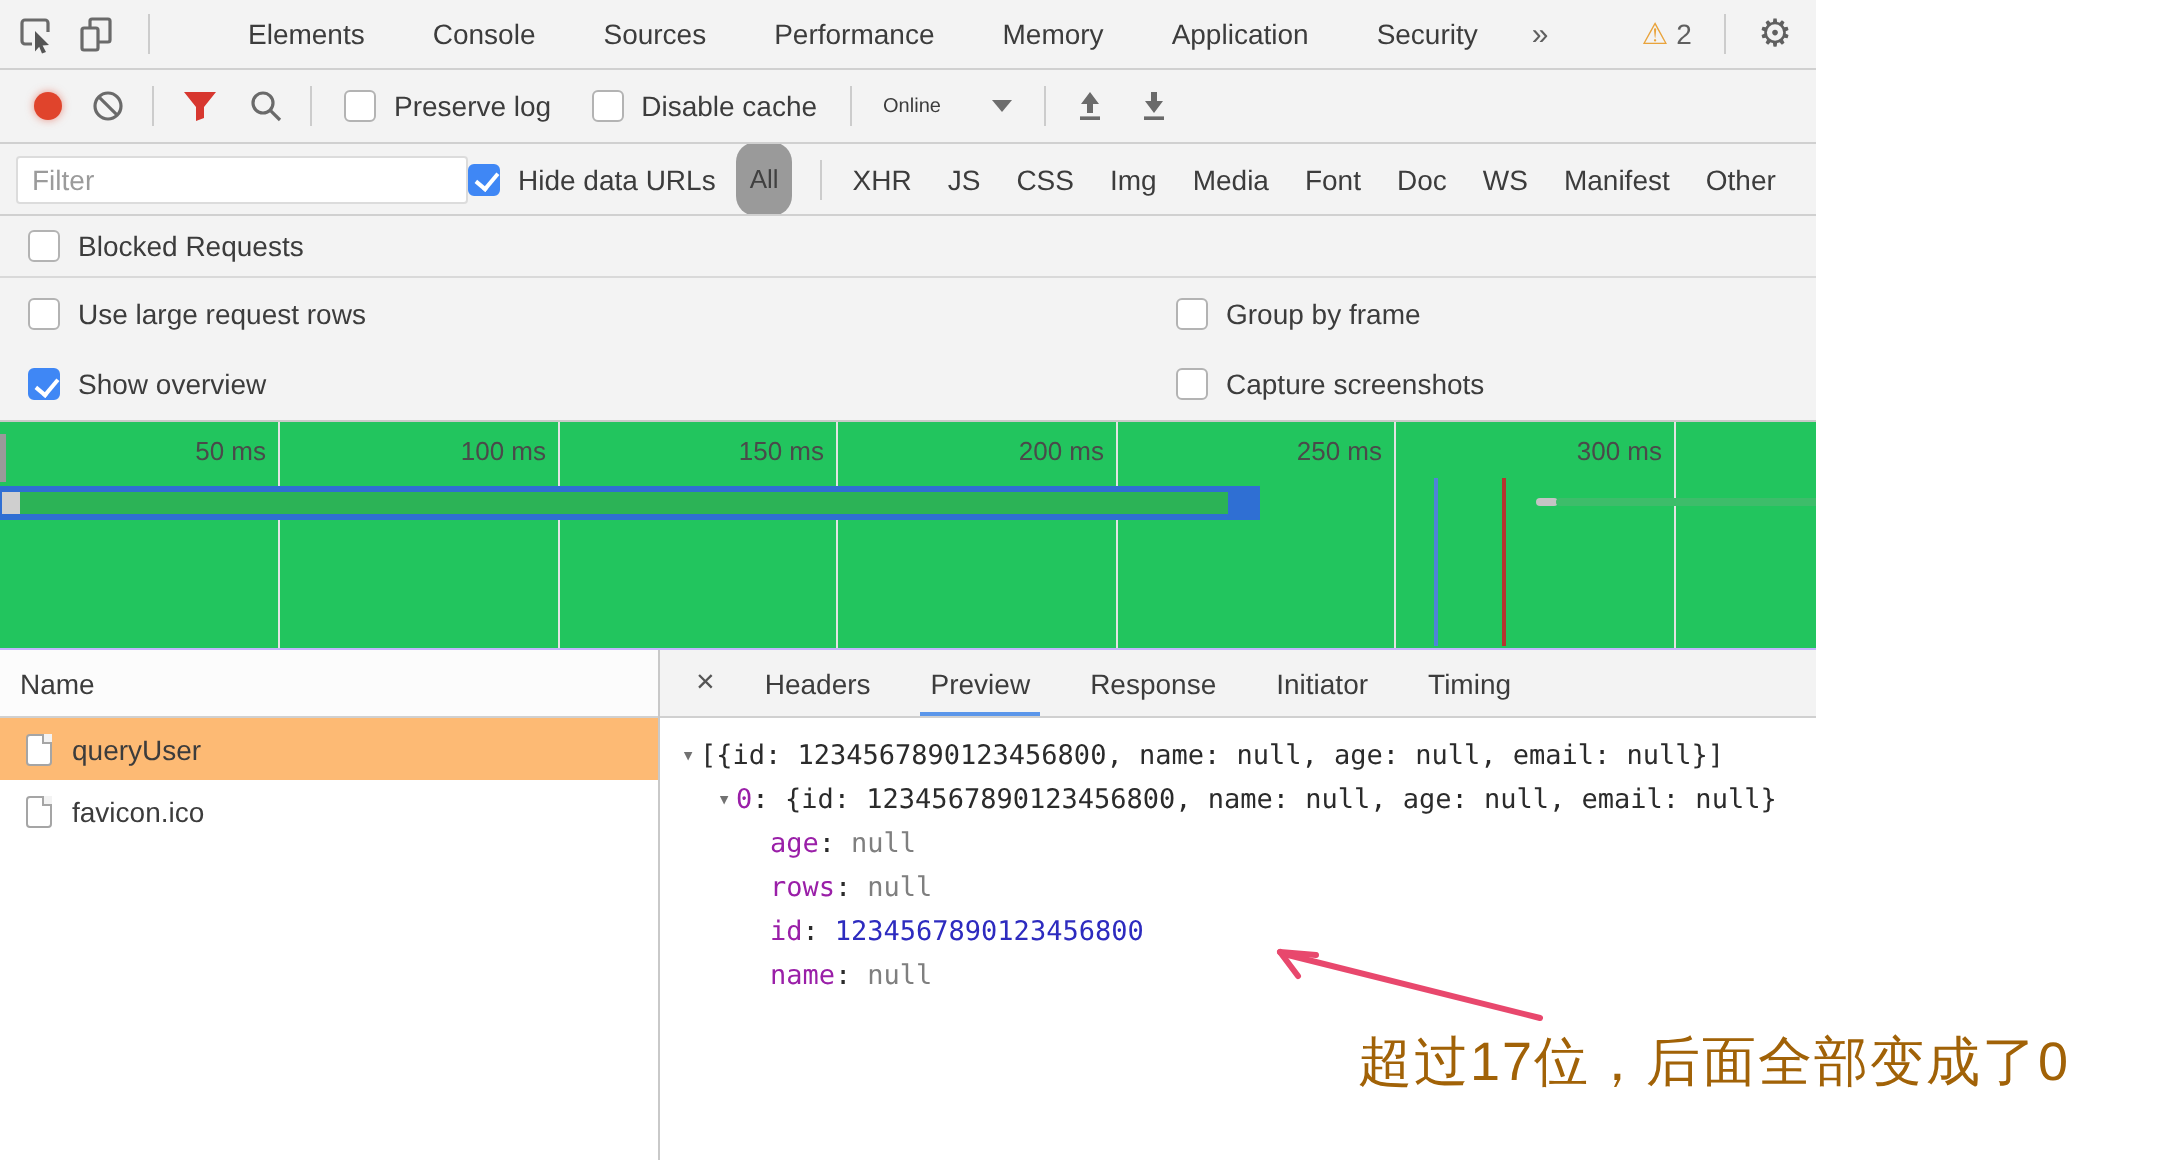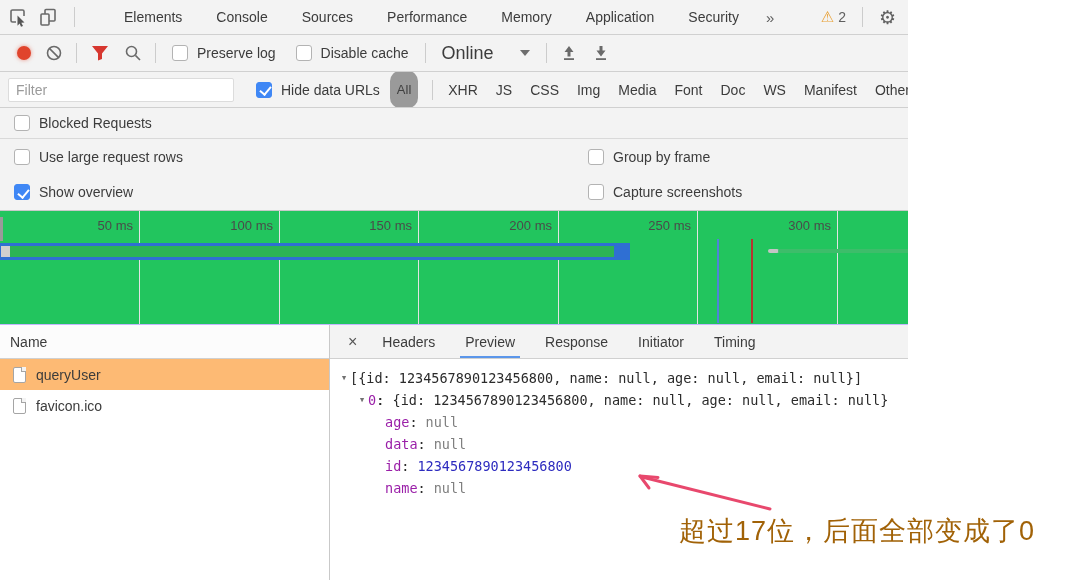--- a/index.html
+++ b/index.html
@@ -49,34 +49,34 @@
   .gear::before { content:"⚙"; }
 
   
   .net-toolbar {
     height:37px; background:#f3f3f3; border-bottom:1px solid #d0d0d0;
     display:flex; align-items:center; padding:0 10px;
   }
   .net-toolbar .item { display:flex; align-items:center; margin:0 7px; }
   .record-dot { width:14px; height:14px; border-radius:50%; background:#e0442c; box-shadow:0 0 4px rgba(224,68,44,.55); }
   .cb-group { display:flex; align-items:flex-end; margin:0 10px; }
-  .throttle { display:flex; align-items:center; gap:26px; margin:0 10px; font-size:18px; }
+  .throttle { display:flex; align-items:center; gap:26px; margin:0 10px; font-size:10px; }
   .caret-down { width:0; height:0; border-left:5px solid transparent; border-right:5px solid transparent; border-top:6px solid #6d6d6d; }
 
   
   .filter-bar {
     height:36px; background:#f3f3f3; border-bottom:1px solid #d0d0d0;
     display:flex; align-items:center; padding:0 8px; overflow:hidden;
   }
   .filter-input {
     width:226px; height:24px; border:1px solid #dcdcdc; border-radius:2px;
     background:#fff; font-size:14px; padding:0 7px; color:#333; outline:none; flex:none;
   }
   .filter-input::placeholder { color:#9b9b9b; }
-  .hide-data { display:flex; align-items:center; margin-left:22px; }
+  .hide-data { display:flex; align-items:center; }
   .pill {
     background:#9a9a9a; color:#404040; font-size:13px; border-radius:10px;
     padding:11px 7px; margin:0 8px 0 10px;
   }
   .type-filters { display:flex; align-items:center; }
   .type-filter { font-size:14px; margin:0 9px; white-space:nowrap; }
   .blocked-cookies { display:flex; align-items:center; margin-left:14px; white-space:nowrap; }
 
   
   .opt-row { background:#f3f3f3; display:flex; align-items:center; padding:0 14px; }
@@ -366,21 +366,21 @@
         <div class="pline ind2">
           <span class="tree-toggle"></span>
           <span class="json-key" style="margin-right:0;">0</span>
             <span style="margin-left:-8px;">: {id: 1234567890123456800, name: null, age: null, email: null}</span>
         </div>
         <div class="pline ind3">
           <span class="json-key">age</span>
           <span class="json-null">null</span>
         </div>
         <div class="pline ind3">
-          <span class="json-key">data</span>
+          <span class="json-key">rows</span>
           <span class="json-null">null</span>
         </div>
         <div class="pline ind3">
           <span class="json-key">id</span>
           <span class="json-num">1234567890123456800</span>
         </div>
         <div class="pline ind3">
           <span class="json-key">name</span>
           <span class="json-null">null</span>
         </div>

